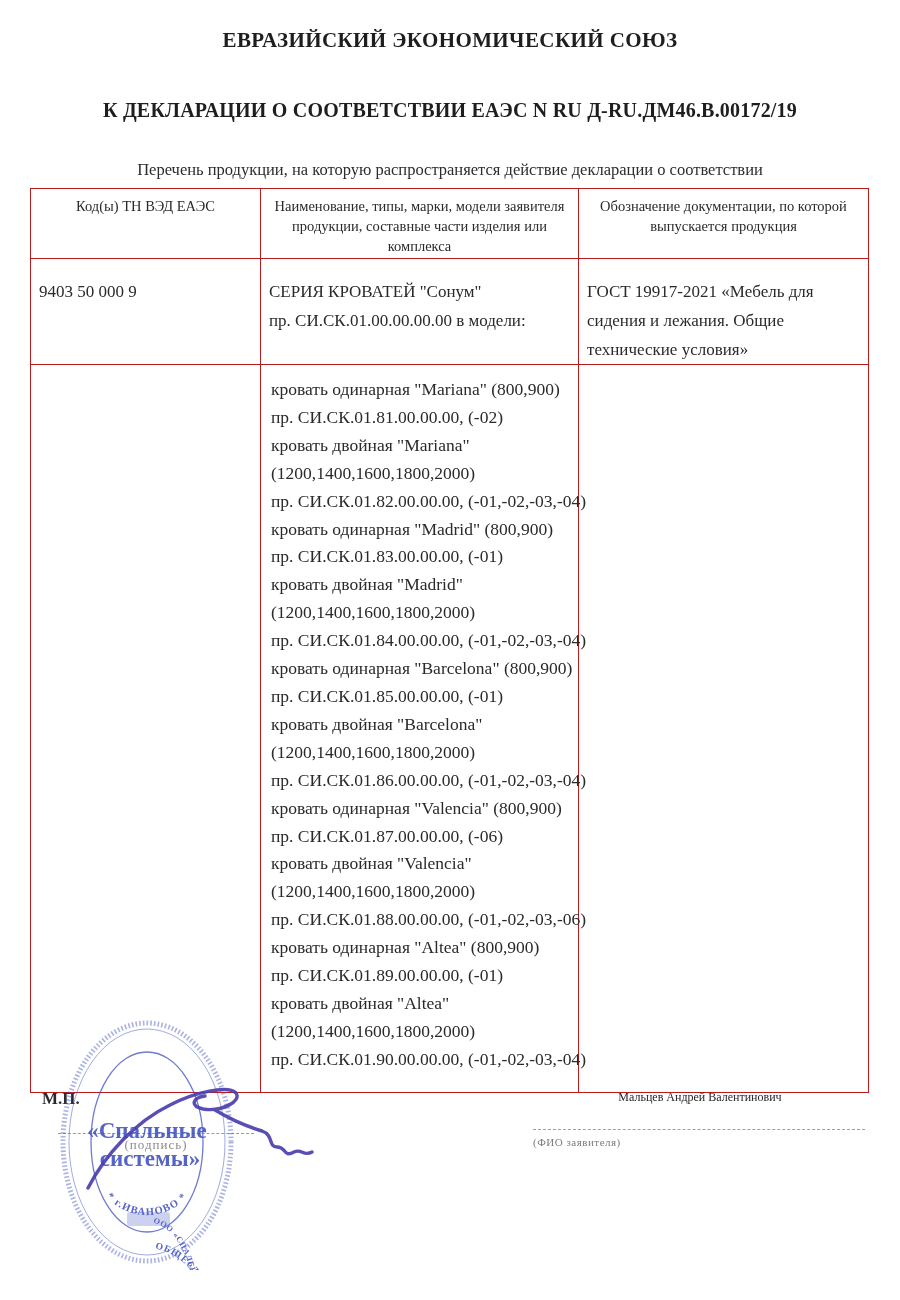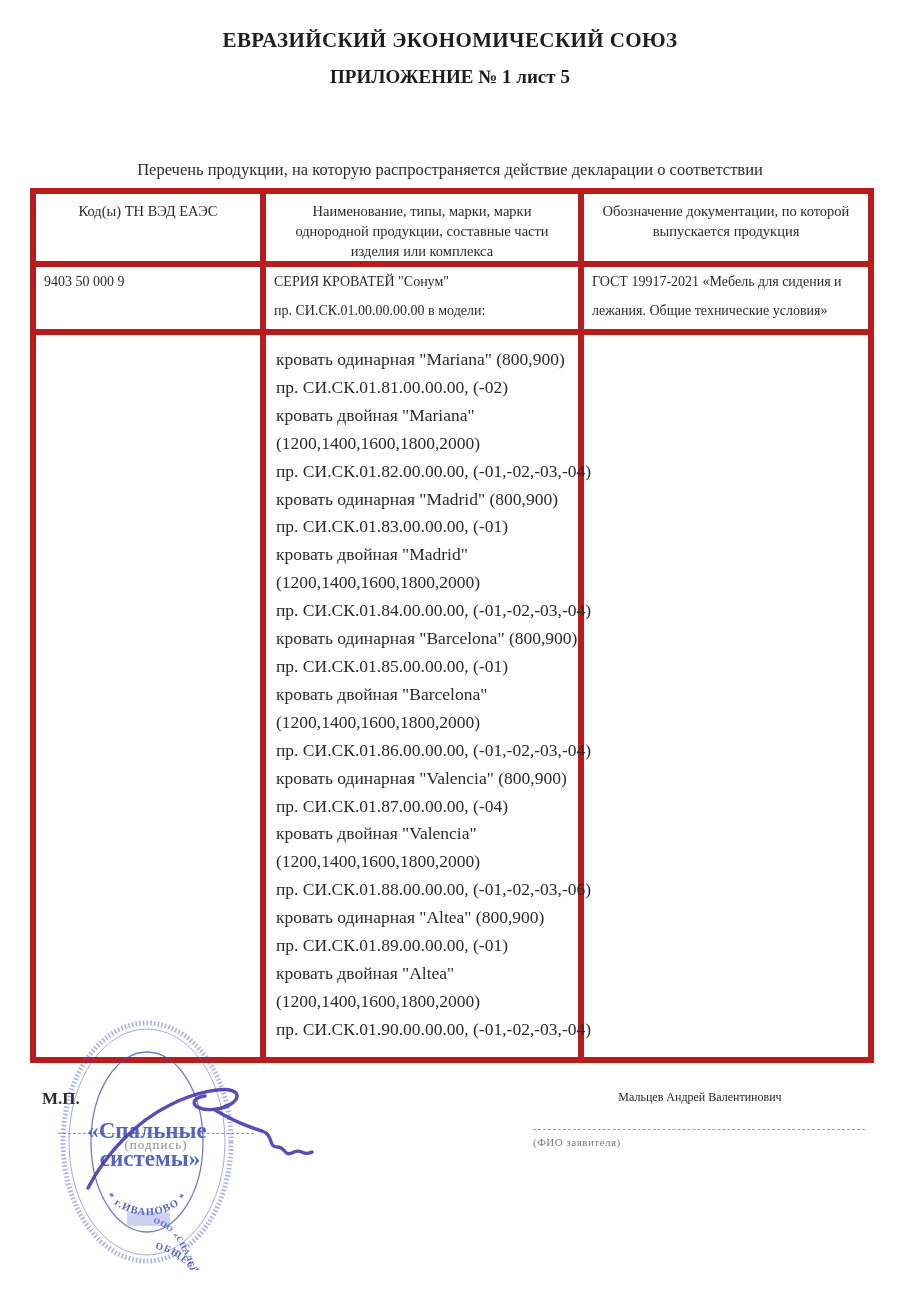--- a/index.html
+++ b/index.html
@@ -15,27 +15,27 @@
   .title2 { top:66px;  font-size:19px; }
   .title3 { top:99px;  font-size:20px; letter-spacing:.2px; }
   .caption { position:absolute; top:160px; left:0; width:900px; text-align:center; font-size:16.5px; color:#2c2c2c; }
 
   
   table.decl {
     position:absolute; left:30px; top:188px; width:838px;
     border-collapse:collapse; table-layout:fixed;
   }
   table.decl td, table.decl th {
-    border:6px solid #b91c1c; vertical-align:top;
+    border:1px solid #b91c1c; vertical-align:top;
     font-weight:normal; color:#2a2a2a;
   }
   col.c1{width:230px;} col.c2{width:318px;} col.c3{width:290px;}
   th.hdr { height:70px; text-align:center; padding:7px 10px 0 10px;
            font-size:14.5px; font-weight:bold; line-height:20px; color:#222; }
-  tr.r1 td { height:68px; font-size:14px; line-height:29px; padding:0 8px 0 8px; }
+  tr.r1 td { height:68px; font-size:17px; line-height:29px; padding:18px 8px 0 8px; }
   tr.r2 td { height:728px; }
   td.codecell { padding-left:10px; }
   .pline-wrap { padding:11px 8px 0 10px; font-size:17.5px; line-height:27.9px; }
   .pline { white-space:nowrap; }
 
   
   .mp { position:absolute; left:42px; top:1089px; font-size:17px; font-weight:bold; color:#2a2a2a; }
 
   .sign-line { position:absolute; left:58px; top:1110px; width:196px; height:24px;
                border-bottom:1px dashed #9a9a9a; z-index:1; }
@@ -51,33 +51,33 @@
 
   .stamp-svg { position:absolute; left:52px; top:1018px; z-index:2; }
   .signature-svg { position:absolute; left:60px; top:1070px; z-index:3; }
 </style>
 </head>
 <body>
 
 <div class="page">
 
   <div class="title title1">ЕВРАЗИЙСКИЙ ЭКОНОМИЧЕСКИЙ СОЮЗ</div>
-  <div class="title title2">ПРИЛОЖЕНИЕ № 1 лист 5</div>
+  <div class="title title3">К ДЕКЛАРАЦИИ О СООТВЕТСТВИИ ЕАЭС N RU Д-RU.ДМ46.В.00172/19</div>
   <div class="caption">Перечень продукции, на которую распространяется действие декларации о соответствии</div>
 
   <table class="decl">
     <colgroup>
         <col class="c1">
         <col class="c2">
         <col class="c3">
       </colgroup>
     <tbody>
         <tr>
       <th class="hdr">Код(ы) ТН ВЭД ЕАЭС</th>
-      <th class="hdr">Наименование, типы, марки, марки однородной продукции, составные части изделия или комплекса</th>
+      <th class="hdr">Наименование, типы, марки, модели заявителя продукции, составные части изделия или комплекса</th>
       <th class="hdr">Обозначение документации, по которой выпускается продукция</th>
     </tr>
     <tr class="r1">
       <td class="codecell">9403 50 000 9</td>
       <td>
         <div class="pline">СЕРИЯ КРОВАТЕЙ "Сонум"</div>
         <div class="pline">пр. СИ.СК.01.00.00.00.00 в модели:</div>
       </td>
       <td>ГОСТ 19917-2021 «Мебель для сидения и лежания. Общие технические условия»</td>
     </tr>
@@ -94,21 +94,21 @@
               <div class="pline">пр. СИ.СК.01.83.00.00.00, (-01)</div>
               <div class="pline">кровать двойная "Madrid"</div>
               <div class="pline">(1200,1400,1600,1800,2000)</div>
               <div class="pline">пр. СИ.СК.01.84.00.00.00, (-01,-02,-03,-04)</div>
               <div class="pline">кровать одинарная "Barcelona" (800,900)</div>
               <div class="pline">пр. СИ.СК.01.85.00.00.00, (-01)</div>
               <div class="pline">кровать двойная "Barcelona"</div>
               <div class="pline">(1200,1400,1600,1800,2000)</div>
               <div class="pline">пр. СИ.СК.01.86.00.00.00, (-01,-02,-03,-04)</div>
               <div class="pline">кровать одинарная "Valencia" (800,900)</div>
-              <div class="pline">пр. СИ.СК.01.87.00.00.00, (-04)</div>
+              <div class="pline">пр. СИ.СК.01.87.00.00.00, (-06)</div>
               <div class="pline">кровать двойная "Valencia"</div>
               <div class="pline">(1200,1400,1600,1800,2000)</div>
               <div class="pline">пр. СИ.СК.01.88.00.00.00, (-01,-02,-03,-06)</div>
               <div class="pline">кровать одинарная "Altea" (800,900)</div>
               <div class="pline">пр. СИ.СК.01.89.00.00.00, (-01)</div>
               <div class="pline">кровать двойная "Altea"</div>
               <div class="pline">(1200,1400,1600,1800,2000)</div>
               <div class="pline">пр. СИ.СК.01.90.00.00.00, (-01,-02,-03,-04)</div>
             </div>
       </td>

